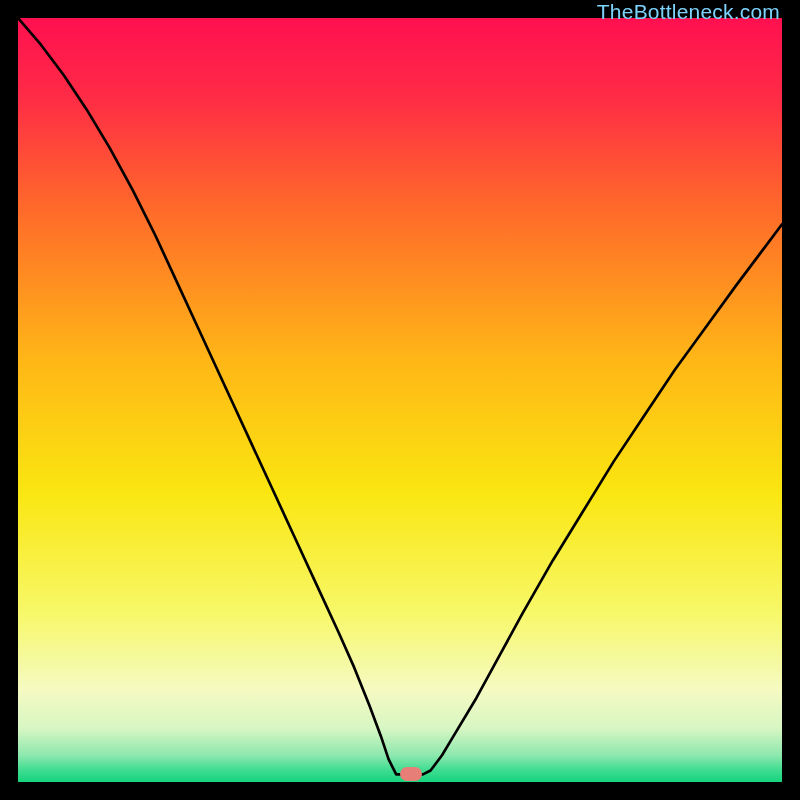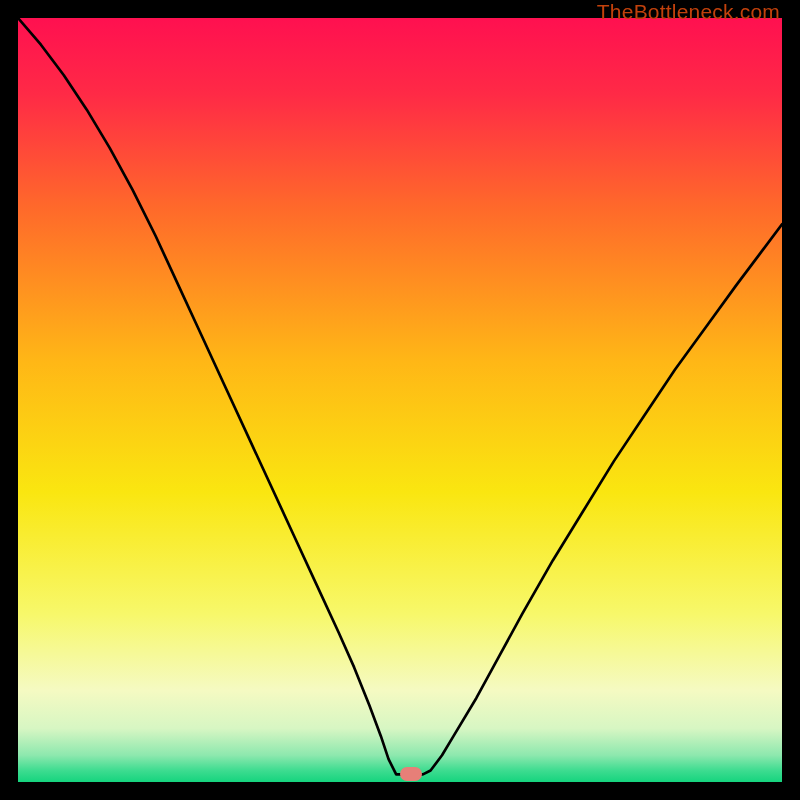--- a/index.html
+++ b/index.html
@@ -32,21 +32,21 @@
   .curve-svg {
     position: absolute;
     inset: 0;
     width: 100%;
     height: 100%;
   }
   .watermark {
     position: absolute;
     top: 0px;
     right: 20px;
-    color: #c2410c;
+    color: #7dd3fc;
     font-size: 21px;
     font-weight: 500;
     letter-spacing: 0.2px;
   }
   .marker {
     position: absolute;
     width: 22px;
     height: 14px;
     border-radius: 8px;
     transform: translate(-50%, -50%);

